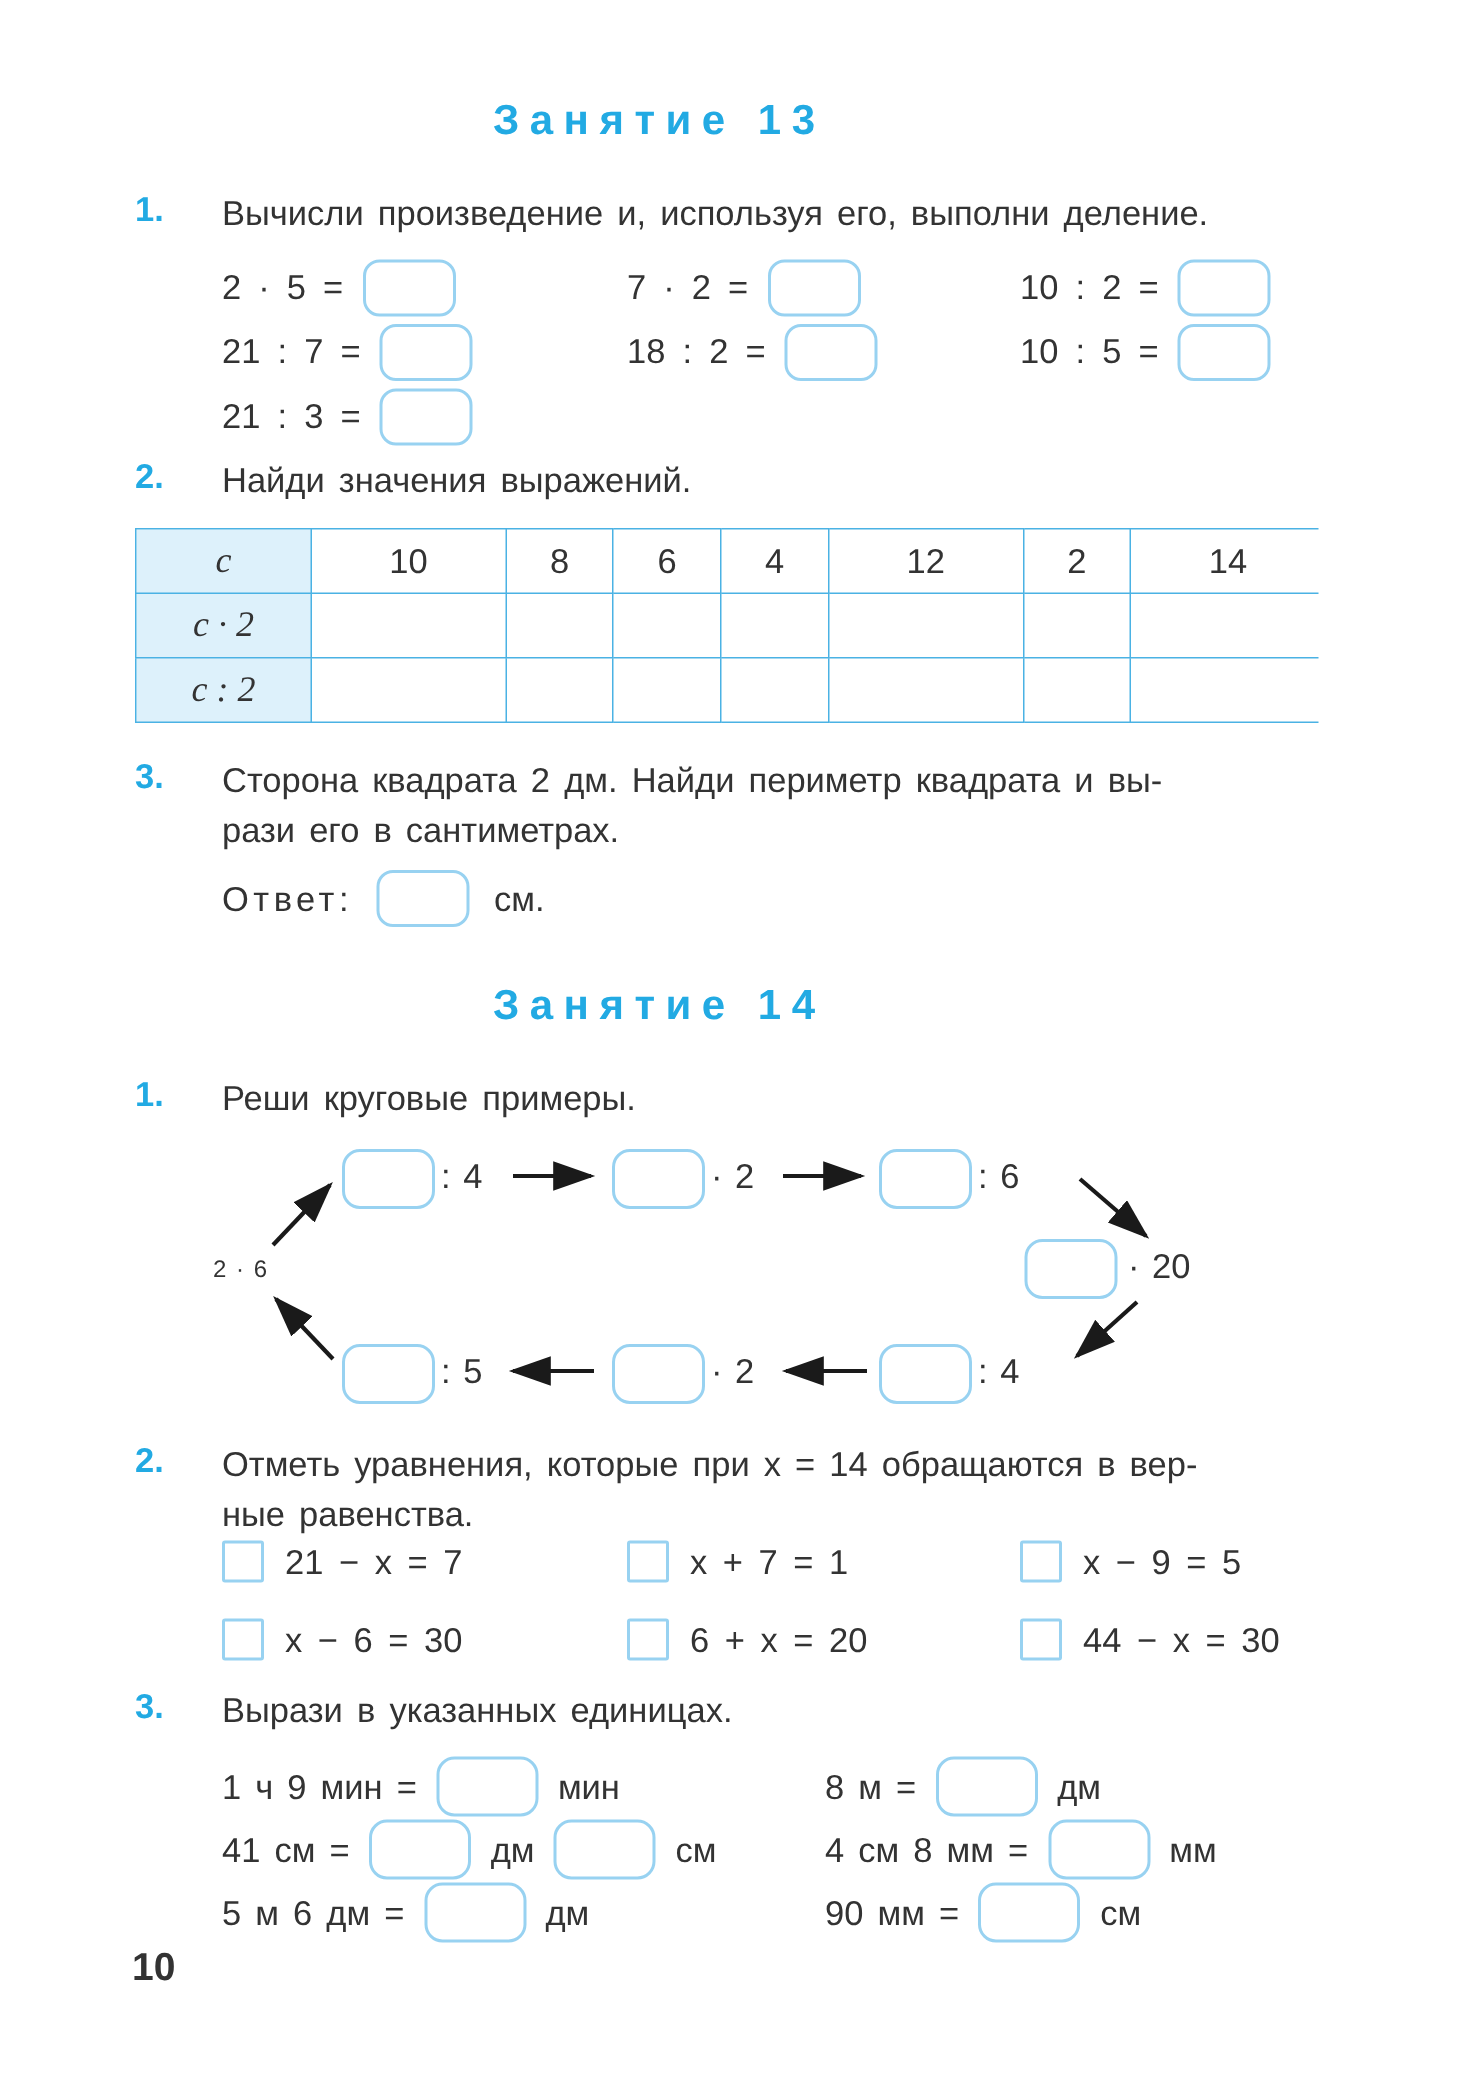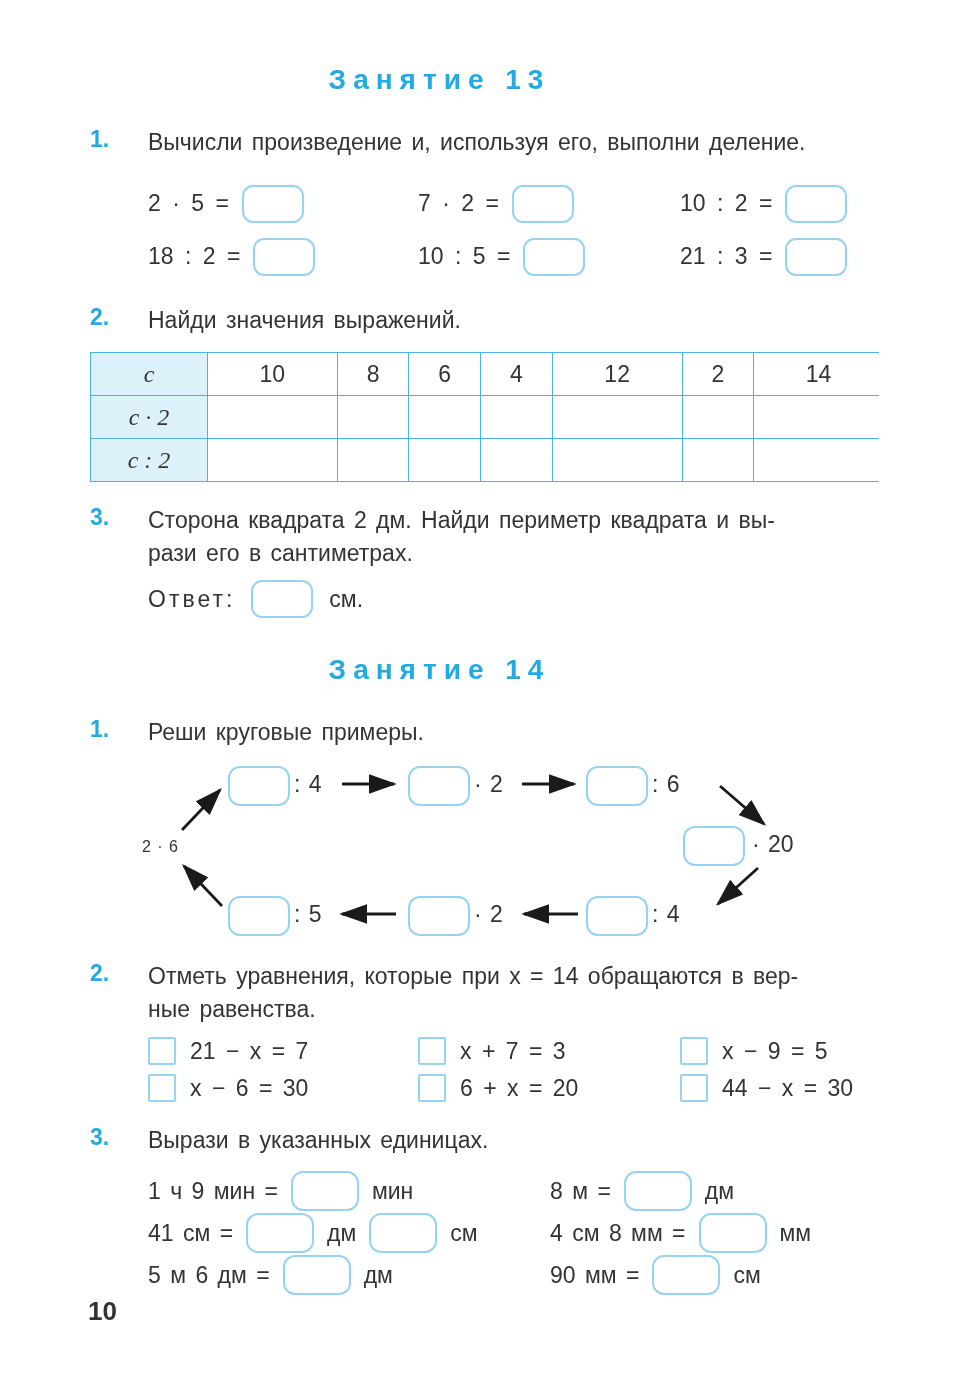--- a/index.html
+++ b/index.html
@@ -5,38 +5,38 @@
   html,body{margin:0;padding:0}
   body{background:#ffffff}
   .page{position:relative;width:879px;height:1388px;background:#ffffff;
         font-family:"Liberation Sans",sans-serif;color:#333;overflow:hidden}
   .lesson-title{position:absolute;left:0;width:100%;text-align:center;color:#22aae3;
         font-size:28px;font-weight:bold;letter-spacing:7px}
   .task{position:absolute;left:90px;width:812px;display:flex}
   .task-num{flex:0 0 58px;font-size:23px;font-weight:bold;color:#22aae3}
   .task-body{flex:1}
   .task-text{font-size:23px;line-height:33px;word-spacing:3px}
-  .ex-grid{margin-top:24px;display:grid;grid-template-columns:270px 262px 1fr;row-gap:12px}
+  .ex-grid{margin-top:12px;display:grid;grid-template-columns:270px 262px 1fr;row-gap:2px}
   .ex-cell{height:41px;display:flex;align-items:center;gap:13px}
   .ex-label{font-size:23px;word-spacing:5px}
   .answer-box{display:inline-block;width:58px;height:34px;border:2px solid #98d2f1;
         border-radius:11px;background:#fff;flex:none}
   .answer-box.big{width:64px;height:36px;border-radius:12px}
   .val-table{position:absolute;left:90px;top:352px;width:794px;border-collapse:collapse}
   .val-table td{border:1.5px solid #4ab2e4;height:40px;text-align:center;font-size:23px;background:#fff}
   .val-table td.var-cell{background:#ddf1fb;width:114px;font-style:italic;
         font-family:"Liberation Serif",serif;font-size:24px}
   .answer-row{margin-top:10px;display:flex;align-items:center;gap:16px;font-size:23px}
   .spaced{letter-spacing:3px}
   .diagram{position:absolute;left:140px;top:756px;width:720px;height:195px}
   .diagram svg{position:absolute;left:0;top:0}
   .dbox{position:absolute;width:58px;height:36px;border:2px solid #98d2f1;border-radius:12px;background:#fff}
   .dop{position:absolute;font-size:23px;line-height:30px;word-spacing:2px}
   .dstart{position:absolute;left:2px;top:82px;font-size:16px;word-spacing:2px}
-  .eq-grid{margin-top:10px;display:grid;grid-template-columns:270px 262px 1fr;row-gap:7px}
+  .eq-grid{display:grid;grid-template-columns:270px 262px 1fr;row-gap:22px}
   .eq-cell{display:flex;align-items:center;gap:14px;height:30px}
   .checkbox{flex:0 0 24px;width:24px;height:24px;border:2px solid #98d2f1;background:#fff;border-radius:2px}
   .eq-label{font-size:23px;word-spacing:4px}
   .unit-rows{margin-top:12px}
   .unit-row{display:flex;align-items:flex-end;height:42px}
   .unit-left{flex:0 0 402px;display:flex;align-items:center;gap:13px}
   .unit-right{display:flex;align-items:center;gap:13px}
   .u-label{font-size:23px;word-spacing:3px}
   .page-number{position:absolute;left:88px;top:1296px;font-size:26px;font-weight:bold;color:#333}
 </style>
@@ -55,20 +55,24 @@
         <div class="ex-cell">
             <span class="ex-label">2 · 5 =</span>
             <span class="answer-box"></span>
           </div>
         <div class="ex-cell">
             <span class="ex-label">7 · 2 =</span>
             <span class="answer-box"></span>
           </div>
         <div class="ex-cell">
             <span class="ex-label">10 : 2 =</span>
+            <span class="answer-box"></span>
+          </div>
+        <div class="ex-cell">
+            <span class="ex-label">21 : 7 =</span>
             <span class="answer-box"></span>
           </div>
         <div class="ex-cell">
             <span class="ex-label">18 : 2 =</span>
             <span class="answer-box"></span>
           </div>
         <div class="ex-cell">
             <span class="ex-label">10 : 5 =</span>
             <span class="answer-box"></span>
           </div>
@@ -182,21 +186,21 @@
     <div class="task-body">
       <div class="task-text">Отметь уравнения, которые при х = 14 обращаются в вер-</div>
       <div class="task-text">ные равенства.</div>
       <div class="eq-grid">
         <div class="eq-cell">
             <span class="checkbox"></span>
             <span class="eq-label">21 − х = 7</span>
           </div>
         <div class="eq-cell">
             <span class="checkbox"></span>
-            <span class="eq-label">х + 7 = 3</span>
+            <span class="eq-label">х + 7 = 1</span>
           </div>
         <div class="eq-cell">
             <span class="checkbox"></span>
             <span class="eq-label">х − 9 = 5</span>
           </div>
         <div class="eq-cell">
             <span class="checkbox"></span>
             <span class="eq-label">х − 6 = 30</span>
           </div>
         <div class="eq-cell">

